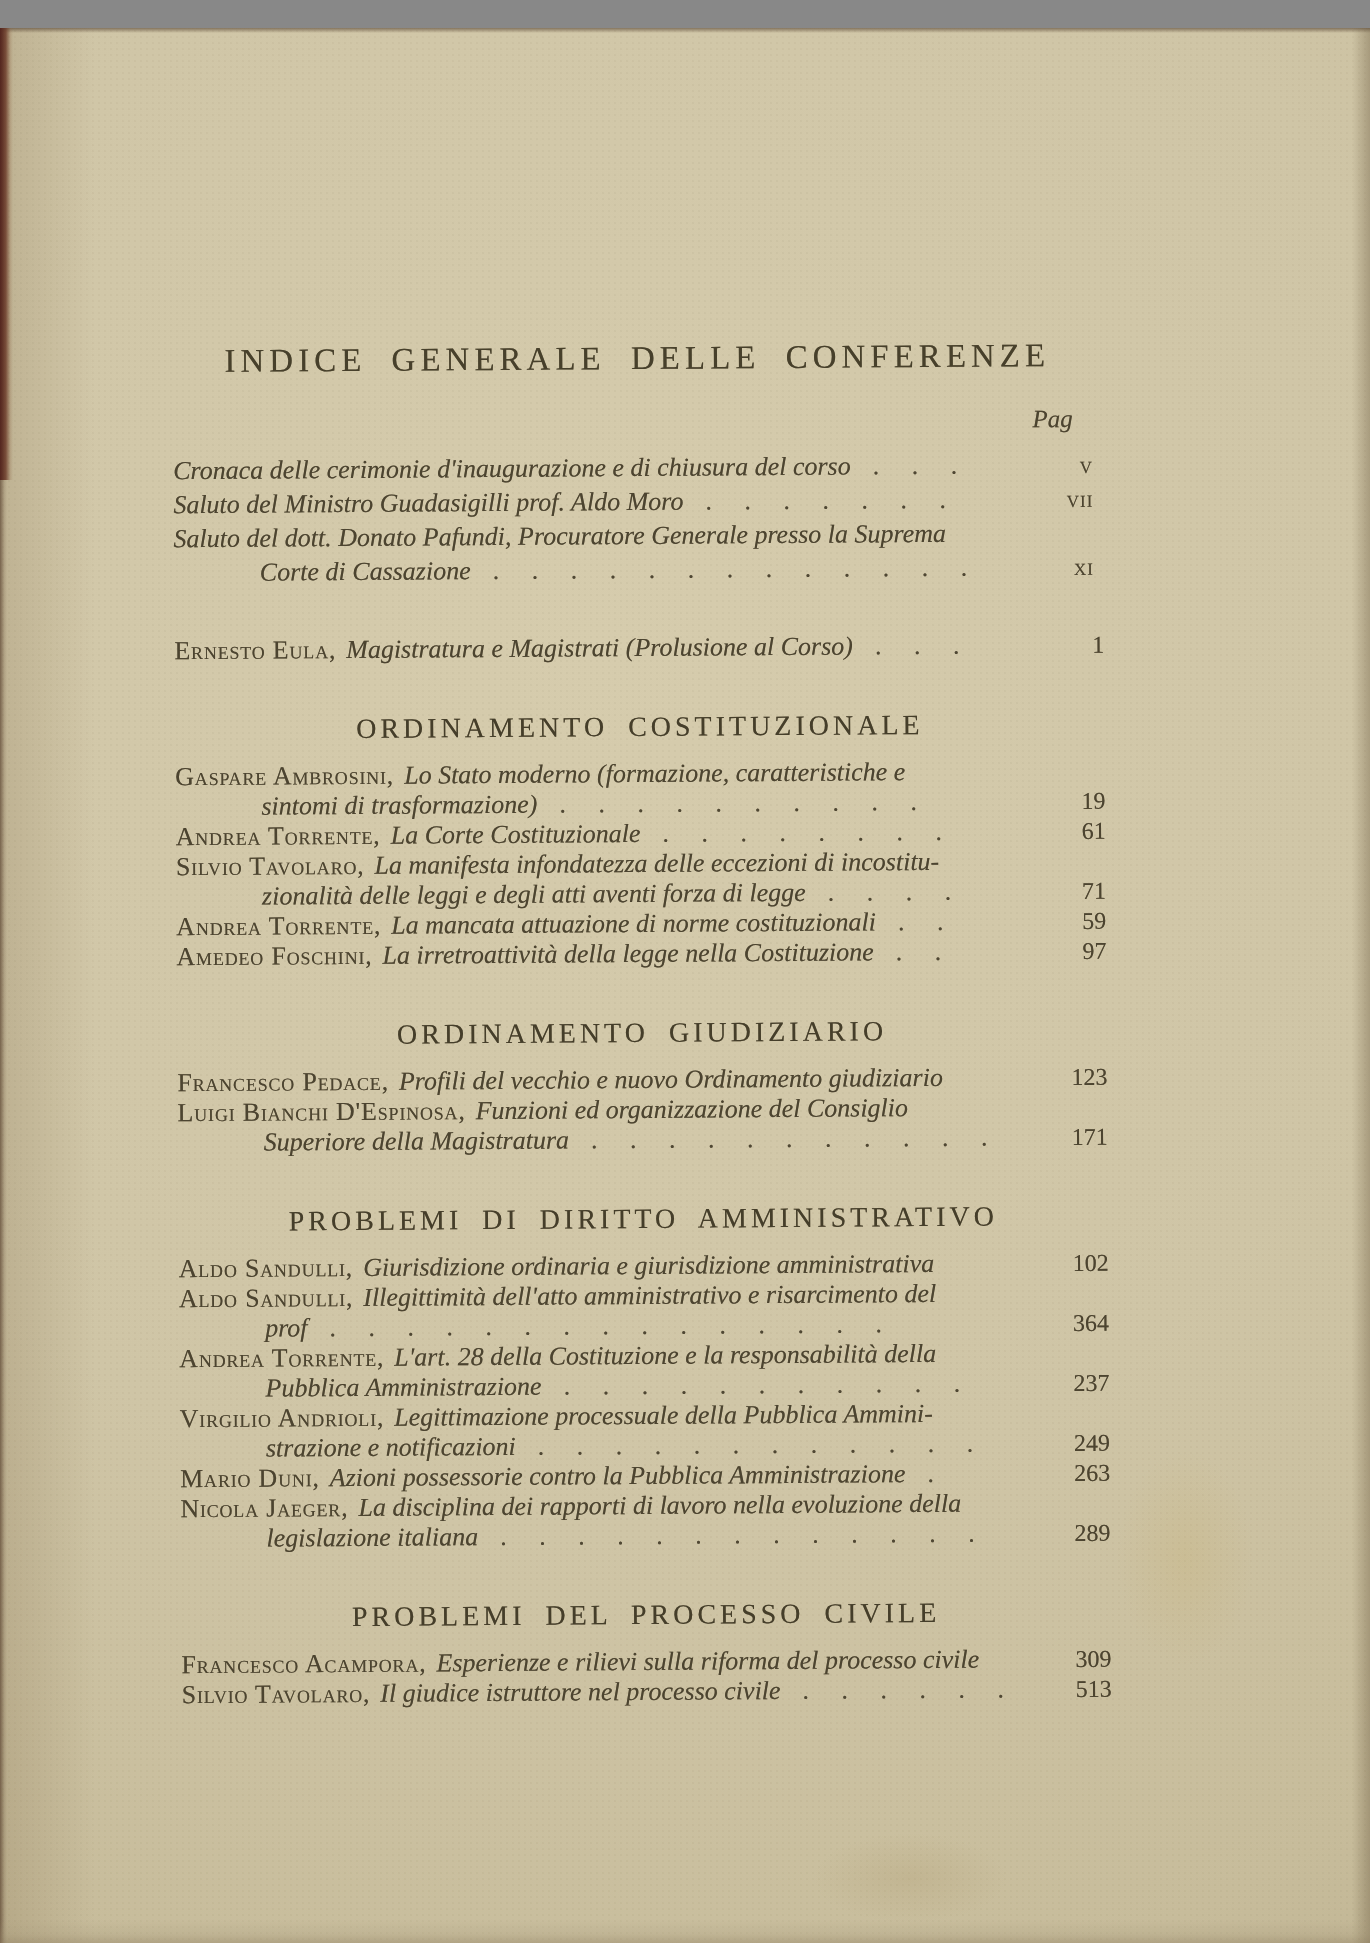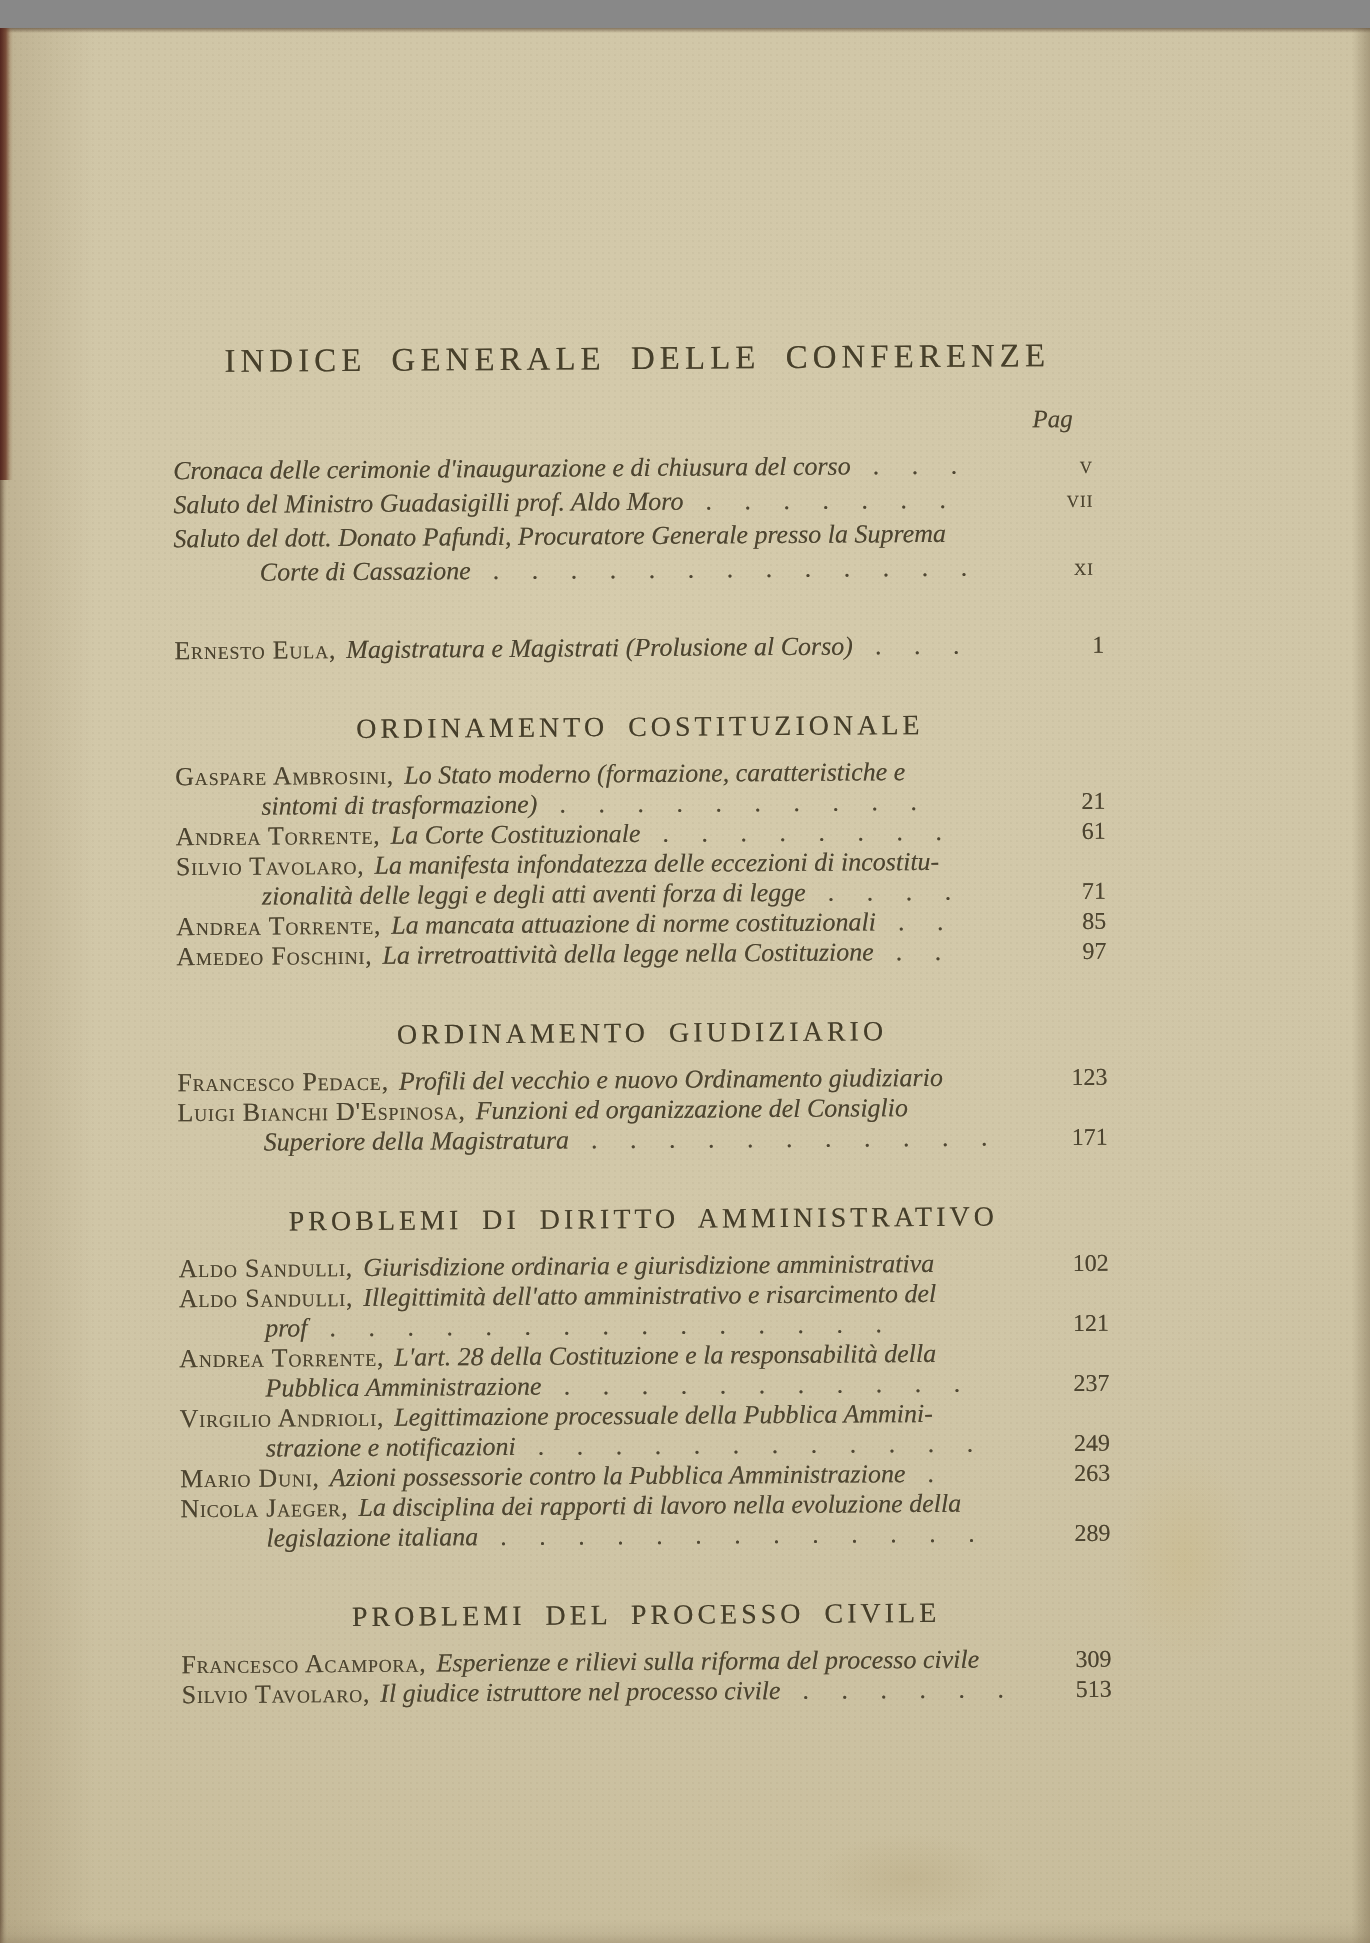--- a/index.html
+++ b/index.html
@@ -117,21 +117,21 @@
         <div class="section-entries">
           <div class="entry">
             <div class="line">
               <span class="author">Gaspare Ambrosini,</span>
               <span class="after-author"></span>
               <span class="ttl">Lo Stato moderno (formazione, caratteristiche e</span>
             </div>
             <div class="line cont">
               <span class="ttl">sintomi di trasformazione)</span>
               <span class="dots">. . . . . . . . . .</span>
-              <span class="pagenum">21</span>
+              <span class="pagenum">19</span>
             </div>
           </div>
           <div class="entry">
             <div class="line">
               <span class="author">Andrea Torrente,</span>
               <span class="after-author"></span>
               <span class="ttl">La Corte Costituzionale</span>
               <span class="dots">. . . . . . . .</span>
               <span class="pagenum">61</span>
             </div>
@@ -147,21 +147,21 @@
               <span class="dots">. . . .</span>
               <span class="pagenum">71</span>
             </div>
           </div>
           <div class="entry">
             <div class="line">
               <span class="author">Andrea Torrente,</span>
               <span class="after-author"></span>
               <span class="ttl">La mancata attuazione di norme costituzionali</span>
               <span class="dots">. .</span>
-              <span class="pagenum">85</span>
+              <span class="pagenum">59</span>
             </div>
           </div>
           <div class="entry">
             <div class="line">
               <span class="author">Amedeo Foschini,</span>
               <span class="after-author"></span>
               <span class="ttl">La irretroattività della legge nella Costituzione</span>
               <span class="dots">. .</span>
               <span class="pagenum">97</span>
             </div>
@@ -204,21 +204,21 @@
           </div>
           <div class="entry">
             <div class="line">
               <span class="author">Aldo Sandulli,</span>
               <span class="after-author"></span>
               <span class="ttl">Illegittimità dell'atto amministrativo e risarcimento del</span>
             </div>
             <div class="line cont">
               <span class="ttl">prof</span>
               <span class="dots">. . . . . . . . . . . . . . .</span>
-              <span class="pagenum">121</span>
+              <span class="pagenum">364</span>
             </div>
           </div>
           <div class="entry">
             <div class="line">
               <span class="author">Andrea Torrente,</span>
               <span class="after-author"></span>
               <span class="ttl">L'art. 28 della Costituzione e la responsabilità della</span>
             </div>
             <div class="line cont">
               <span class="ttl">Pubblica Amministrazione</span>

